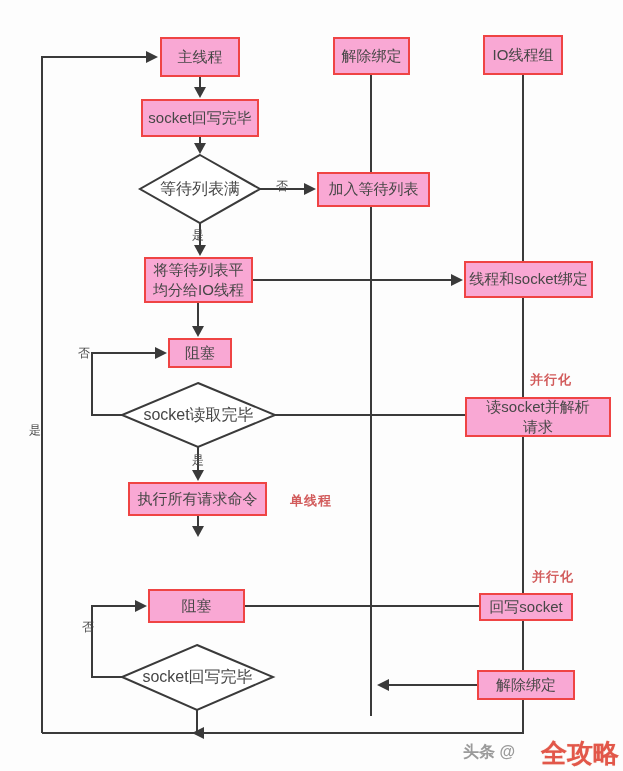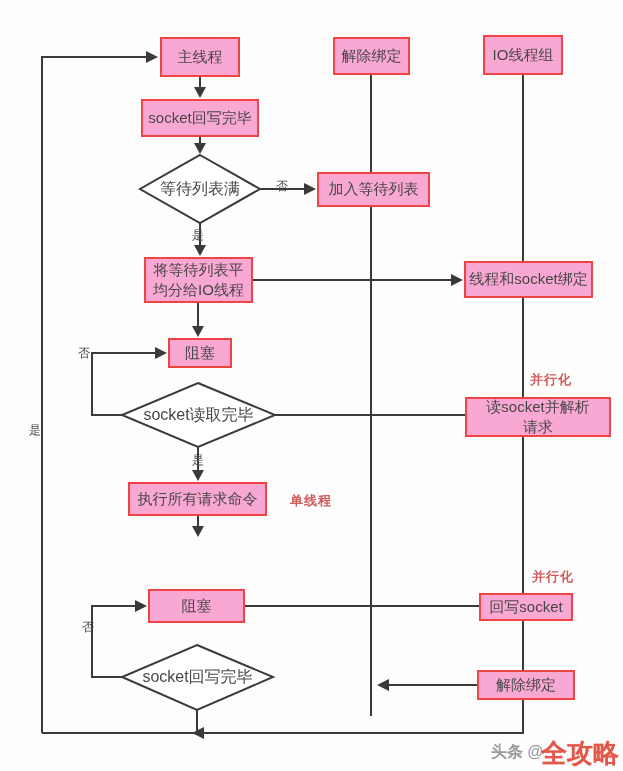--- a/index.html
+++ b/index.html
@@ -18,21 +18,21 @@
     position:absolute;z-index:3;display:flex;align-items:center;justify-content:center;
     color:#474747;font-size:16px;text-align:right;pointer-events:none;
   }
   .elabel{
     position:absolute;z-index:3;color:#474747;font-size:12px;line-height:1;
   }
   .annotation{
     position:absolute;z-index:3;color:#d25c5c;font-size:13px;font-weight:bold;letter-spacing:1px;
   }
   .watermark{
-    position:absolute;z-index:4;right:4px;top:736px;display:flex;align-items:flex-start;
+    position:absolute;z-index:4;right:4px;top:736px;display:flex;align-items:flex-start;gap:28px;
   }
   .wm-source{color:#9b9b9b;font-size:16px;font-weight:bold;margin-top:6px;}
   .wm-brand{color:#e2574a;font-size:26px;font-weight:bold;margin-left:-2px;letter-spacing:0px;
     text-shadow:0 0 1px #f0b09a;}
 </style>
 </head>
 <body>
 
 <div class="canvas">
 

